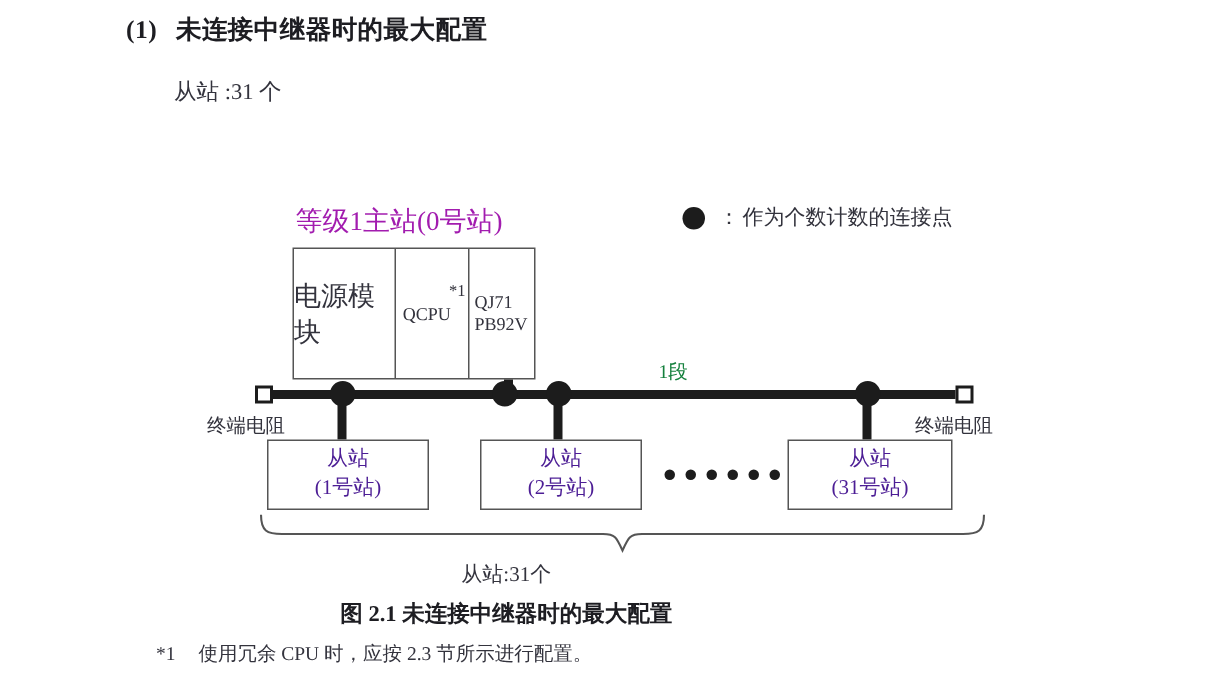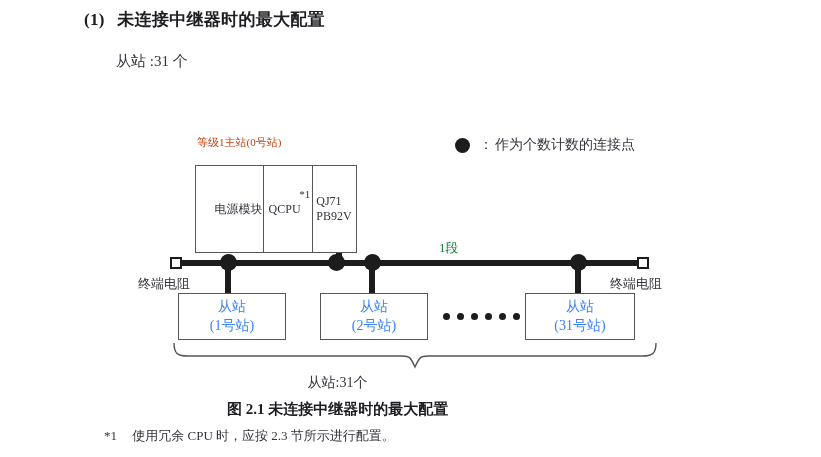--- a/index.html
+++ b/index.html
@@ -60,43 +60,43 @@
   }
   .legend-text {
     font-size: 14px;
     color: #33333d;
     margin-left: 9px;
   }
   
   .master-label {
     position: absolute;
     left: 197px; top: 135px;
-    font-size: 11px;
-    color: #c2410c;
+    font-size: 18px;
+    color: #a21caf;
     white-space: nowrap;
   }
   .master-box {
     position: absolute;
     left: 195px; top: 165px;
     width: 162px; height: 88px;
     border: 1px solid #555;
     box-sizing: border-box;
     display: flex;
   }
   .cell {
     position: relative;
     box-sizing: border-box;
     display: flex;
     align-items: center;
     justify-content: center;
   }
   .cell-power {
     width: 68px;
     border-right: 1px solid #555;
-    font-size: 12px;
+    font-size: 18px;
     color: #33333d;
     justify-content: flex-end;
   }
   .cell-cpu {
     width: 50px;
     border-right: 1px solid #555;
     font-size: 12px;
     color: #33333d;
     justify-content: flex-start;
     padding-left: 5px;
@@ -165,21 +165,21 @@
     position: absolute;
     top: 293px;
     height: 47px;
     border: 1px solid #555;
     box-sizing: border-box;
     display: flex;
     flex-direction: column;
     align-items: center;
     justify-content: center;
     font-size: 14px;
-    color: #3b82f6;
+    color: #4c1d95;
     line-height: 1.3;
     background: #ffffff;
   }
   .ellipsis-dots {
     position: absolute;
     left: 443px; top: 313px;
     display: flex;
     gap: 7px;
   }
   .ellipsis-dots span {

